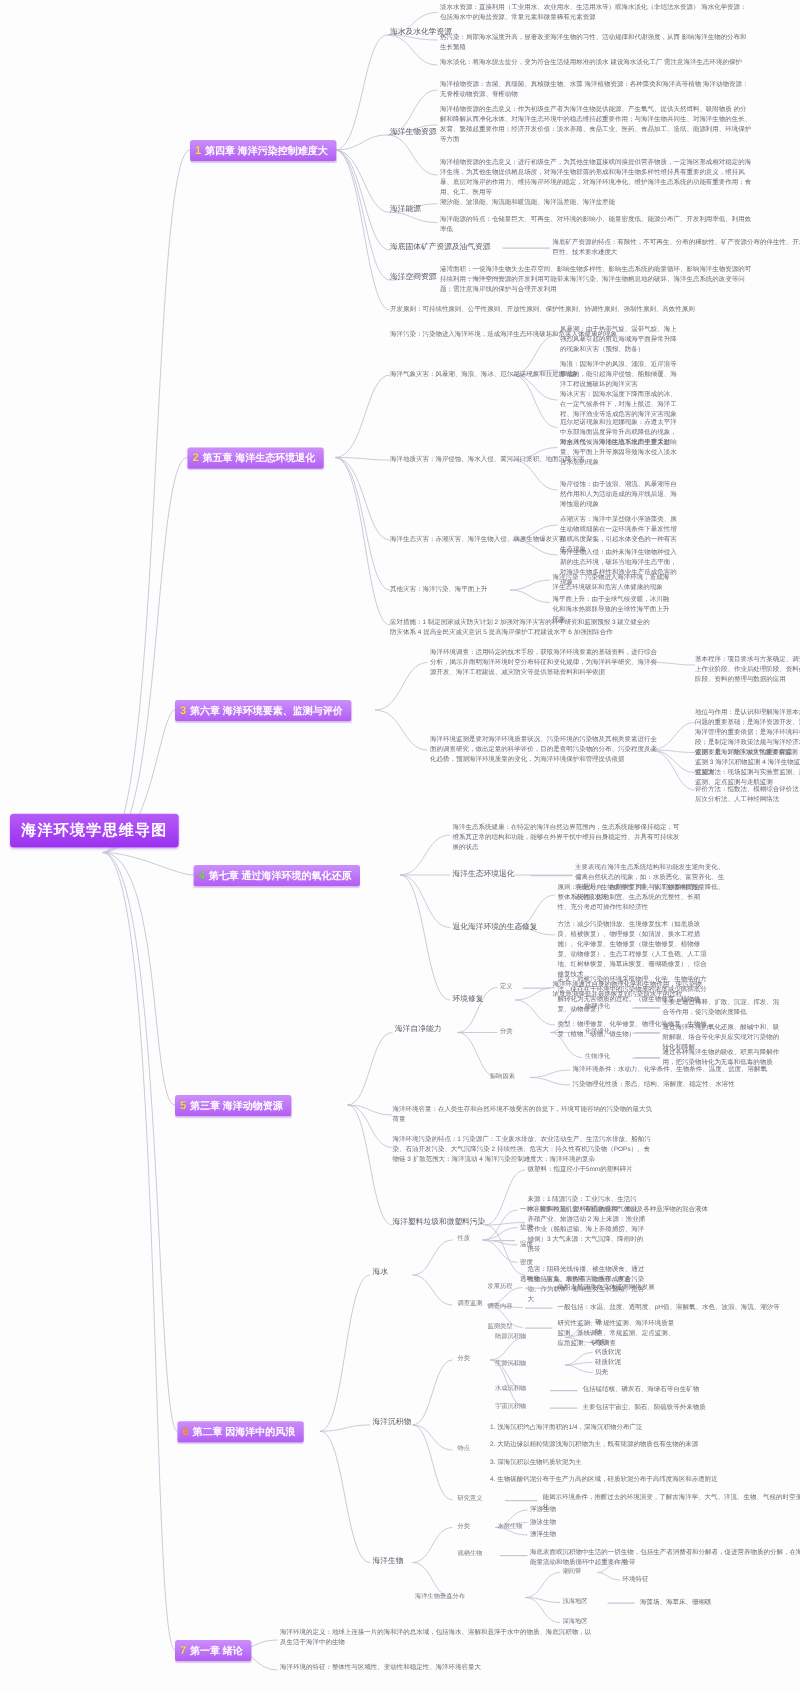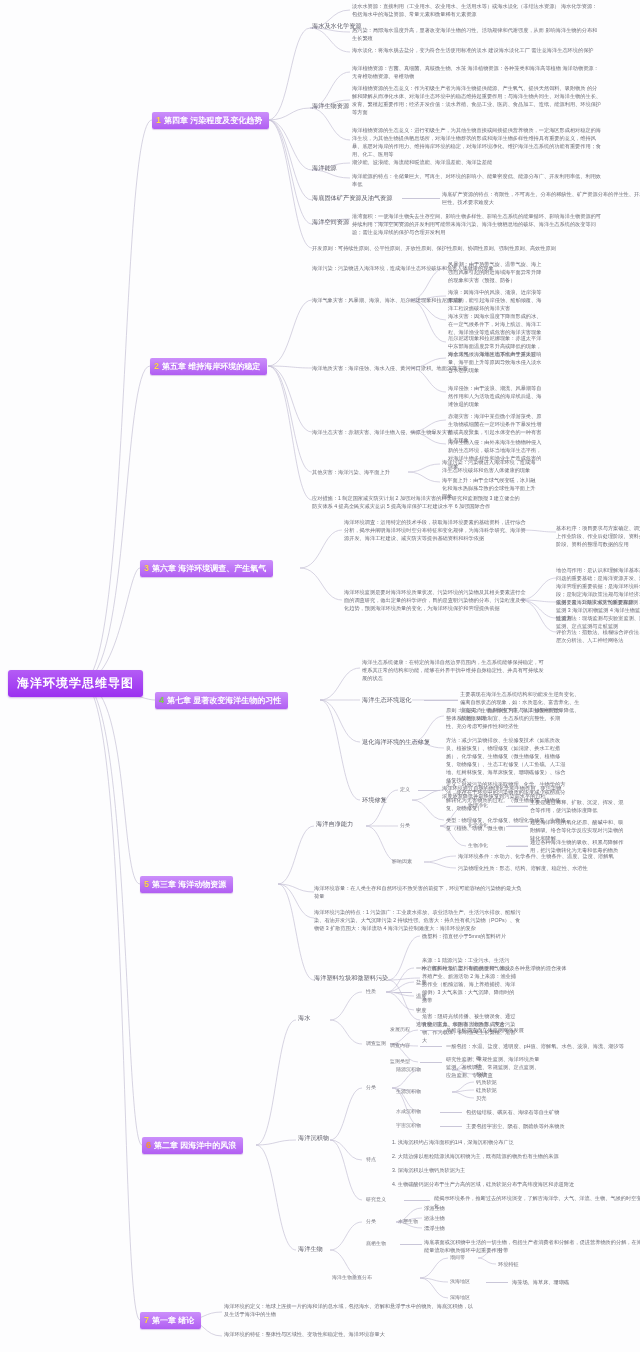--- a/index.html
+++ b/index.html
@@ -154,25 +154,25 @@
       <path d="M420 1278 C434 1278 434 1282 448 1282"></path>
       <path d="M420 1278 C434 1278 434 1298 448 1298"></path>
       <path d="M478 1258 C486 1258 486 1250 496 1250"></path>
       <path d="M478 1258 C486 1258 486 1264 496 1264"></path>
 
       <path d="M186 1320 C204 1320 204 1312 222 1312"></path>
       <path d="M186 1320 C204 1320 204 1336 222 1336"></path>
     </g>
   </svg>
 
-  <div class="node root" style="left:8px;top:670px;">海洋环境学思维导图</div>
+  <div class="node root" style="left:8px;top:651px;">海洋环境学思维导图</div>
 
   <div class="node chap" style="left:152px;top:112px;">
     <span class="num">1</span>
-    <span>第四章 污染程度及变化趋势</span>
+    <span>第四章 海洋污染控制难度大</span>
   </div>
   <div class="node l2" style="left:312px;top:22px;">海水及水化学资源</div>
   <div class="node l3 w6" style="left:352px;top:2px;">淡水水资源：直接利用（工业用水、农业用水、生活用水等）或海水淡化（非结法水资源）  海水化学资源：包括海水中的海盐资源、常量元素和微量稀有元素资源</div>
   <div class="node l3 w6" style="left:352px;top:26px;">热污染：局部海水温度升高，显著改变海洋生物的习性、活动规律和代谢强度，从而 影响海洋生物的分布和生长繁殖</div>
   <div class="node l3 w6" style="left:352px;top:46px;">海水淡化：将海水脱去盐分，变为符合生活使用标准的淡水 建设海水淡化工厂 需注意海洋生态环境的保护</div>
 
   <div class="node l2" style="left:312px;top:102px;">海洋生物资源</div>
   <div class="node l3 w6" style="left:352px;top:64px;">海洋植物资源：古菌、真细菌、真核微生物、水藻 海洋植物资源：各种藻类和海洋高等植物 海洋动物资源：无脊椎动物资源、脊椎动物</div>
   <div class="node l3 w6" style="left:352px;top:84px;">海洋植物资源的生态意义：作为初级生产者为海洋生物提供能源、产生氧气、提供天然饵料、吸附物质 的分解和降解从而净化水体、对海洋生态环境中的稳态维持起重要作用；与海洋生物共同生、对海洋生物的生长、发育、繁殖起重要作用；经济开发价值：淡水养殖、食品工业、医药、食品加工、造纸、能源利用、环境保护等方面</div>
   <div class="node l3 w6" style="left:352px;top:126px;">海洋植物资源的生态意义：进行初级生产，为其他生物直接或间接提供营养物质，一定海区形成相对稳定的海洋生境，为其他生物提供栖息场所，对海洋生物群落的形成和海洋生物多样性维持具有重要的意义，维持风暴、底层对海岸的作用力、维持海岸环境的稳定，对海洋环境净化、维护海洋生态系统的功能有重要作用；食用、化工、医用等</div>
@@ -186,21 +186,21 @@
   <div class="node l3 w5" style="left:442px;top:190px;">海底矿产资源的特点：有限性，不可再生、分布的稀缺性、矿产资源分布的伴生性、开发艰巨性、技术要求难度大</div>
 
   <div class="node l2" style="left:312px;top:218px;">海洋空间资源</div>
   <div class="dash" style="left:374px;top:222px;width:30px;"></div>
   <div class="node l3 w6" style="left:352px;top:212px;">港湾面积：一使海洋生物失去生存空间、影响生物多样性、影响生态系统的能量循环、影响海洋生物资源的可持续利用；海洋空间资源的开发利用可能带来海洋污染、海洋生物栖息地的破坏、海洋生态系统的改变等问题；需注意海岸线的保护与合理开发利用</div>
 
   <div class="node l3 w6" style="left:312px;top:244px;">开发原则：可持续性原则、公平性原则、开放性原则、保护性原则、协调性原则、强制性原则、高效性原则</div>
 
   <div class="node chap" style="left:150px;top:358px;">
     <span class="num">2</span>
-    <span>第五章 维持海岸环境的稳定</span>
+    <span>第五章 海洋生态环境退化</span>
   </div>
   <div class="node l3 w6" style="left:312px;top:264px;">海洋污染：污染物进入海洋环境，造成海洋生态环境破坏和危害人体健康的现象</div>
 
   <div class="node l3 nw" style="left:312px;top:296px;">
     <span>海洋气象灾害</span>：<span>风暴潮、海浪、海冰、厄尔尼诺现象和拉尼娜现象</span>
   </div>
   <div class="node l3 w4" style="left:448px;top:260px;">风暴潮：由于热带气旋、温带气旋、海上强烈风暴引起的附近海域海平面异常升降的现象和灾害（预报、防备）</div>
   <div class="node l3 w4" style="left:448px;top:288px;">海浪：因海洋中的风浪、涌浪、近岸浪等形成的，能引起海岸侵蚀、船舶倾覆、海洋工程设施破坏的海洋灾害</div>
   <div class="node l3 w4" style="left:448px;top:312px;">海冰灾害：因海水温度下降而形成的冰、在一定气候条件下，对海上航运、海洋工程、海洋渔业等造成危害的海洋灾害现象</div>
   <div class="node l3 w4" style="left:448px;top:334px;">厄尔尼诺现象和拉尼娜现象：赤道太平洋中东部海面温度异常升高或降低的现象，对全球气候、海洋生态系统产生重大影响</div>
@@ -220,33 +220,33 @@
   <div class="node l3 nw" style="left:312px;top:468px;">
     <span>其他灾害</span>：<span>海洋污染、海平面上升</span>
   </div>
   <div class="node l3 w4" style="left:442px;top:458px;">海洋污染：污染物进入海洋环境，造成海洋生态环境破坏和危害人体健康的现象</div>
   <div class="node l3 w4" style="left:442px;top:476px;">海平面上升：由于全球气候变暖，冰川融化和海水热膨胀导致的全球性海平面上升现象</div>
 
   <div class="node l3 w5" style="left:312px;top:494px;">应对措施：1 制定国家减灾防灾计划 2 加强对海洋灾害的科学研究和监测预报 3 建立健全的防灾体系 4 提高全民灾减灾意识 5 提高海岸保护工程建设水平 6 加强国际合作</div>
 
   <div class="node chap" style="left:140px;top:560px;">
     <span class="num">3</span>
-    <span>第六章 海洋环境调查、产生氧气</span>
+    <span>第六章 海洋环境要素、监测与评价</span>
   </div>
   <div class="node l3 w1" style="left:344px;top:518px;">海洋环境调查：运用特定的技术手段，获取海洋环境要素的基础资料，进行综合分析，揭示并阐明海洋环境时空分布特征和变化规律，为海洋科学研究、海洋资源开发、海洋工程建设、减灾防灾等提供基础资料和科学依据</div>
   <div class="node l3 w1" style="left:344px;top:588px;">海洋环境监测是要对海洋环境质量状况、污染环境的污染物及其相关要素进行全面的调查研究，做出定量的科学评价，目的是查明污染物的分布、污染程度及变化趋势，预测海洋环境质量的变化，为海洋环境保护和管理提供依据</div>
   <div class="node l3 w3" style="left:556px;top:524px;">基本程序：项目要求与方案确定、调查准备阶段、海上作业阶段、作业后处理阶段、资料处理和建立档案阶段、资料的整理与数据的应用</div>
   <div class="node l3 w3" style="left:556px;top:566px;">地位与作用：是认识和理解海洋基本规律和海洋环境问题的重要基础；是海洋资源开发、海洋环境保护与海洋管理的重要依据；是海洋环境科学研究的重要手段；是制定海洋政策法规与海洋经济发展规划的重要依据；是海洋防灾减灾的重要保障</div>
   <div class="node l3 w3" style="left:556px;top:598px;">监测要素：1 海洋水文气象要素监测 2 海洋水质要素监测 3 海洋沉积物监测 4 海洋生物监测 5 海洋放射性监测</div>
   <div class="node l3 w3" style="left:556px;top:614px;">监测方法：现场监测与实验室监测、连续监测与间断监测、定点监测与走航监测</div>
   <div class="node l3 w3" style="left:556px;top:628px;">评价方法：指数法、模糊综合评价法、灰色聚类法、层次分析法、人工神经网络法</div>
 
   <div class="node chap" style="left:155px;top:692px;">
     <span class="num g">4</span>
-    <span>第七章 显著改变海洋生物的习性</span>
+    <span>第七章 通过海洋环境的氧化还原</span>
   </div>
   <div class="node l3 w1" style="left:362px;top:658px;">海洋生态系统健康：在特定的海洋自然边界范围内，生态系统能够保持稳定，可维系其正常的结构和功能，能够在外界干扰中维持自身稳定性、并具有可持续发展的状态</div>
   <div class="node l2" style="left:362px;top:696px;">海洋生态环境退化</div>
   <div class="dash" style="left:424px;top:700px;width:34px;"></div>
   <div class="node l3 w3" style="left:460px;top:690px;">主要表现在海洋生态系统结构和功能发生逆向变化、偏离自然状态的现象，如：水质恶化、富营养化、生境丧失、生物多样性下降、海洋生物种群数量降低、赤潮频发等</div>
   <div class="node l2" style="left:362px;top:738px;">退化海洋环境的生态修复</div>
   <div class="node l3 w3" style="left:446px;top:706px;">原则：问题导向、自然恢复为主与人工修复相结合、整体系统性、因地制宜、生态系统的完整性、长期性、充分考虑可操作性和经济性</div>
   <div class="node l3 w3" style="left:446px;top:736px;">方法：减少污染物排放、生境修复技术（如底质改良、植被恢复）、物理修复（如清淤、换水工程措施）、化学修复、生物修复（微生物修复、植物修复、动物修复）、生态工程修复（人工鱼礁、人工湿地、红树林恢复、海草床恢复、珊瑚礁修复）、综合修复技术</div>
   <div class="node l2" style="left:362px;top:796px;">环境修复</div>
   <div class="node l3 w3" style="left:446px;top:780px;">定义：对被污染的环境采取物理、化学、生物学的方法，使存在于环境中的污染物质的浓度减少或彻底分解转化为无害物质的过程。（微生物修复、植物修复、动物修复）</div>

